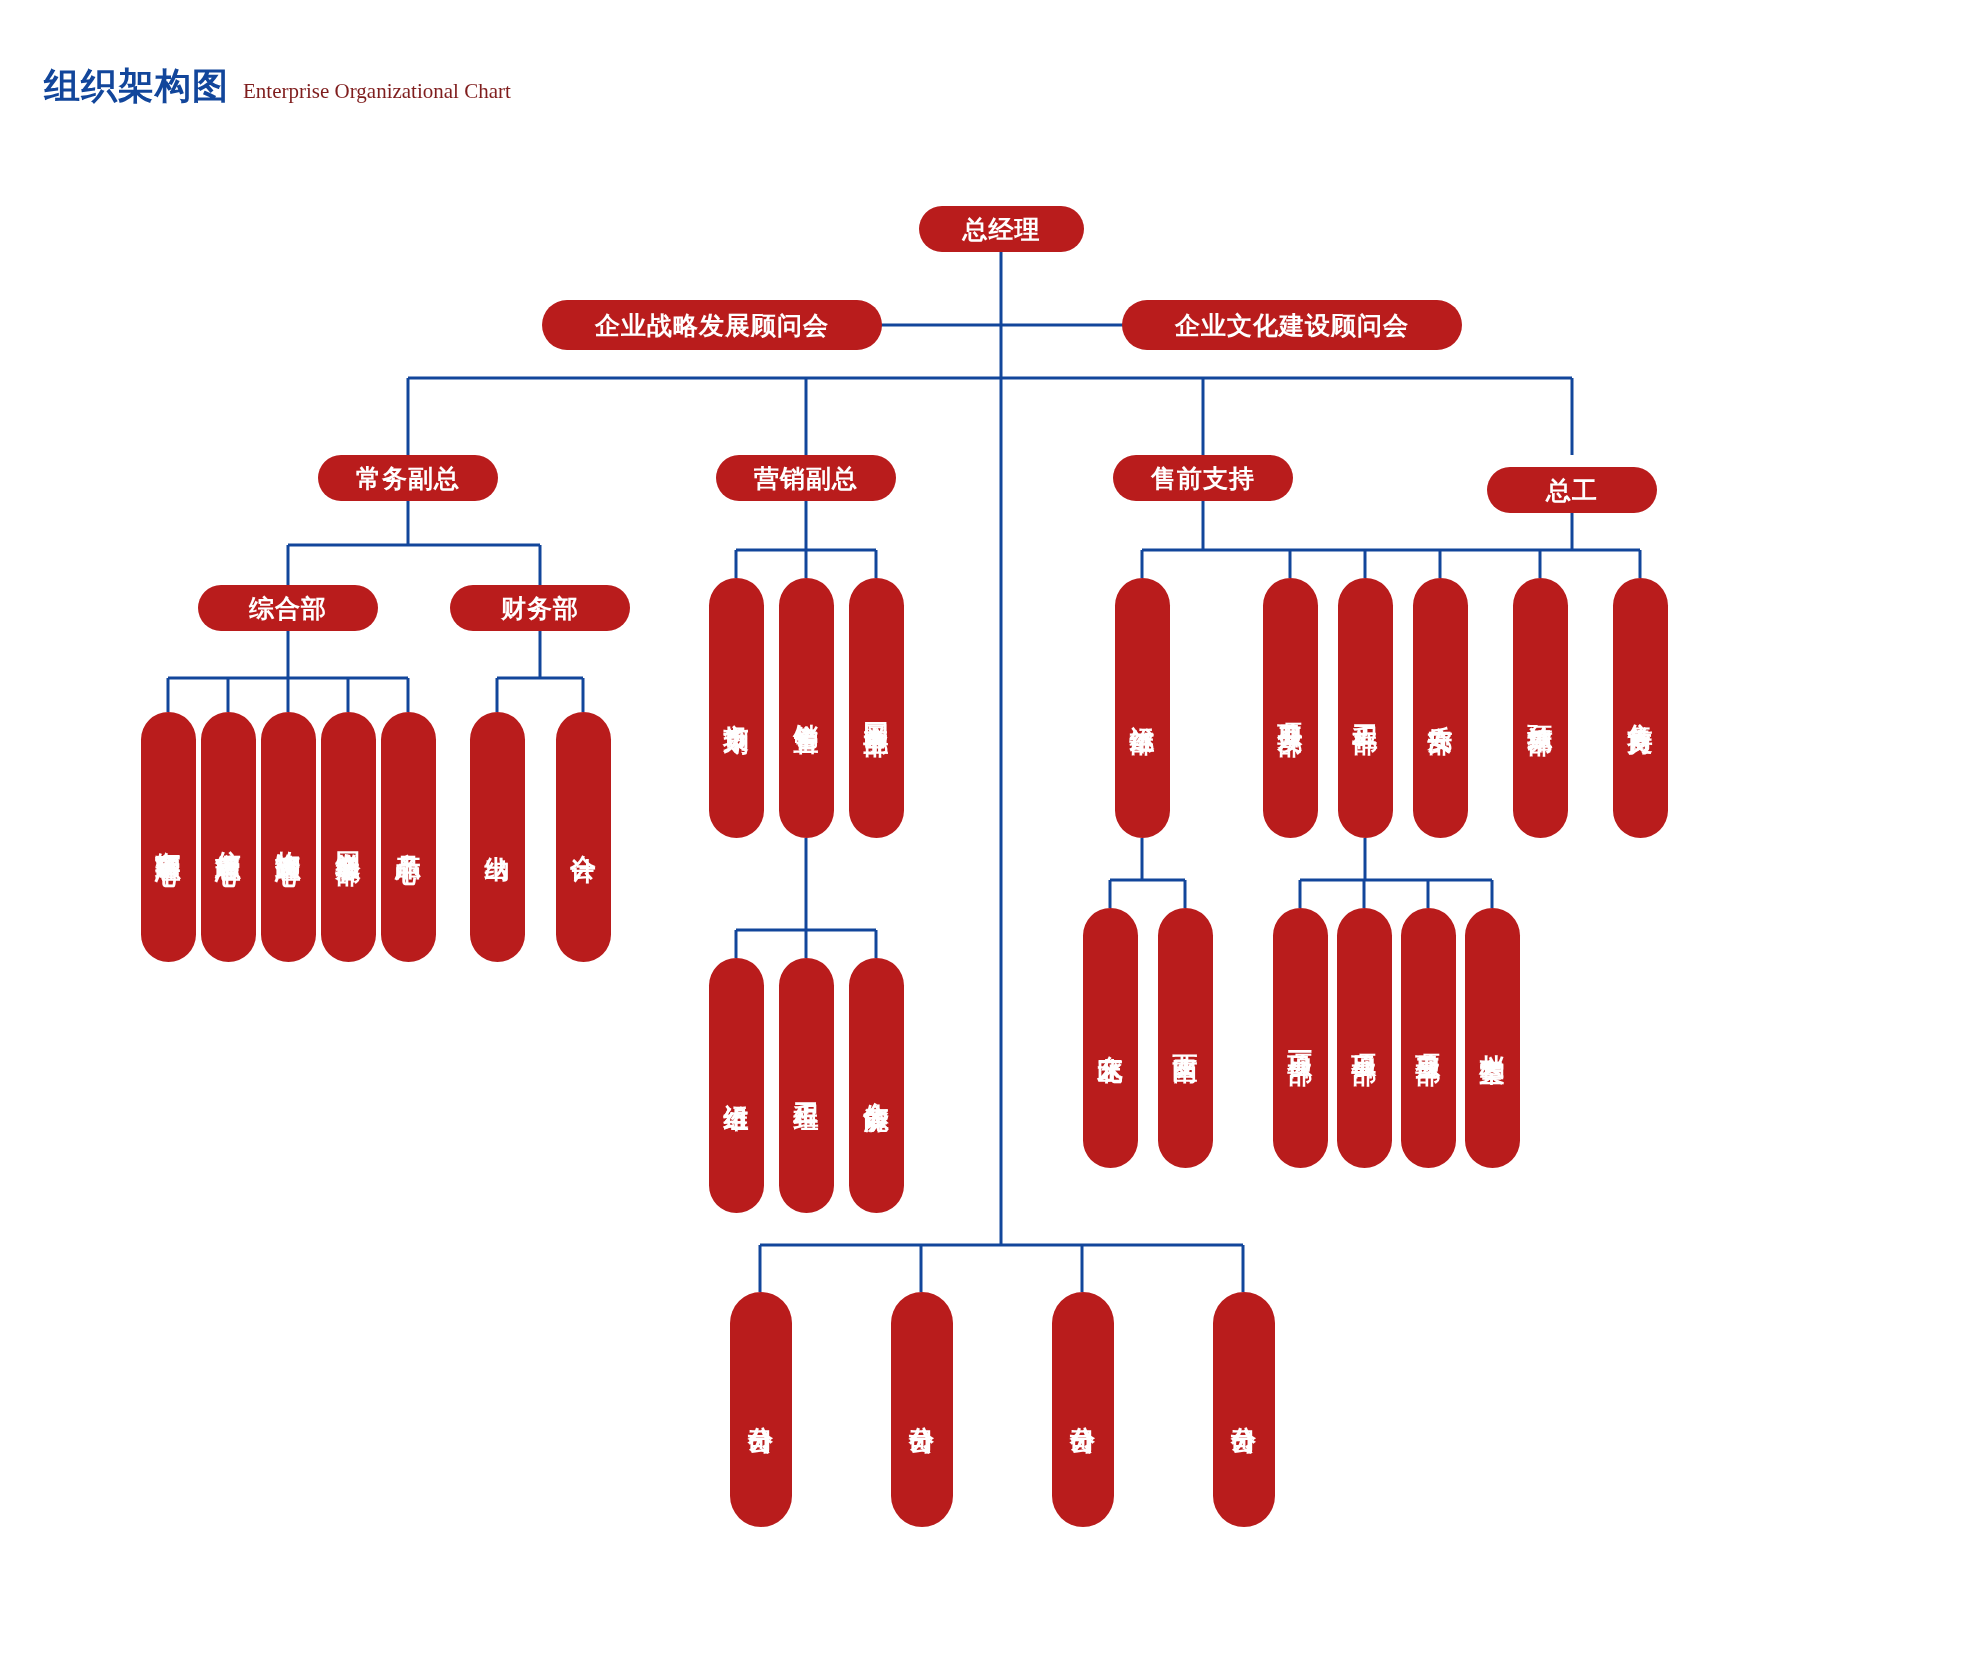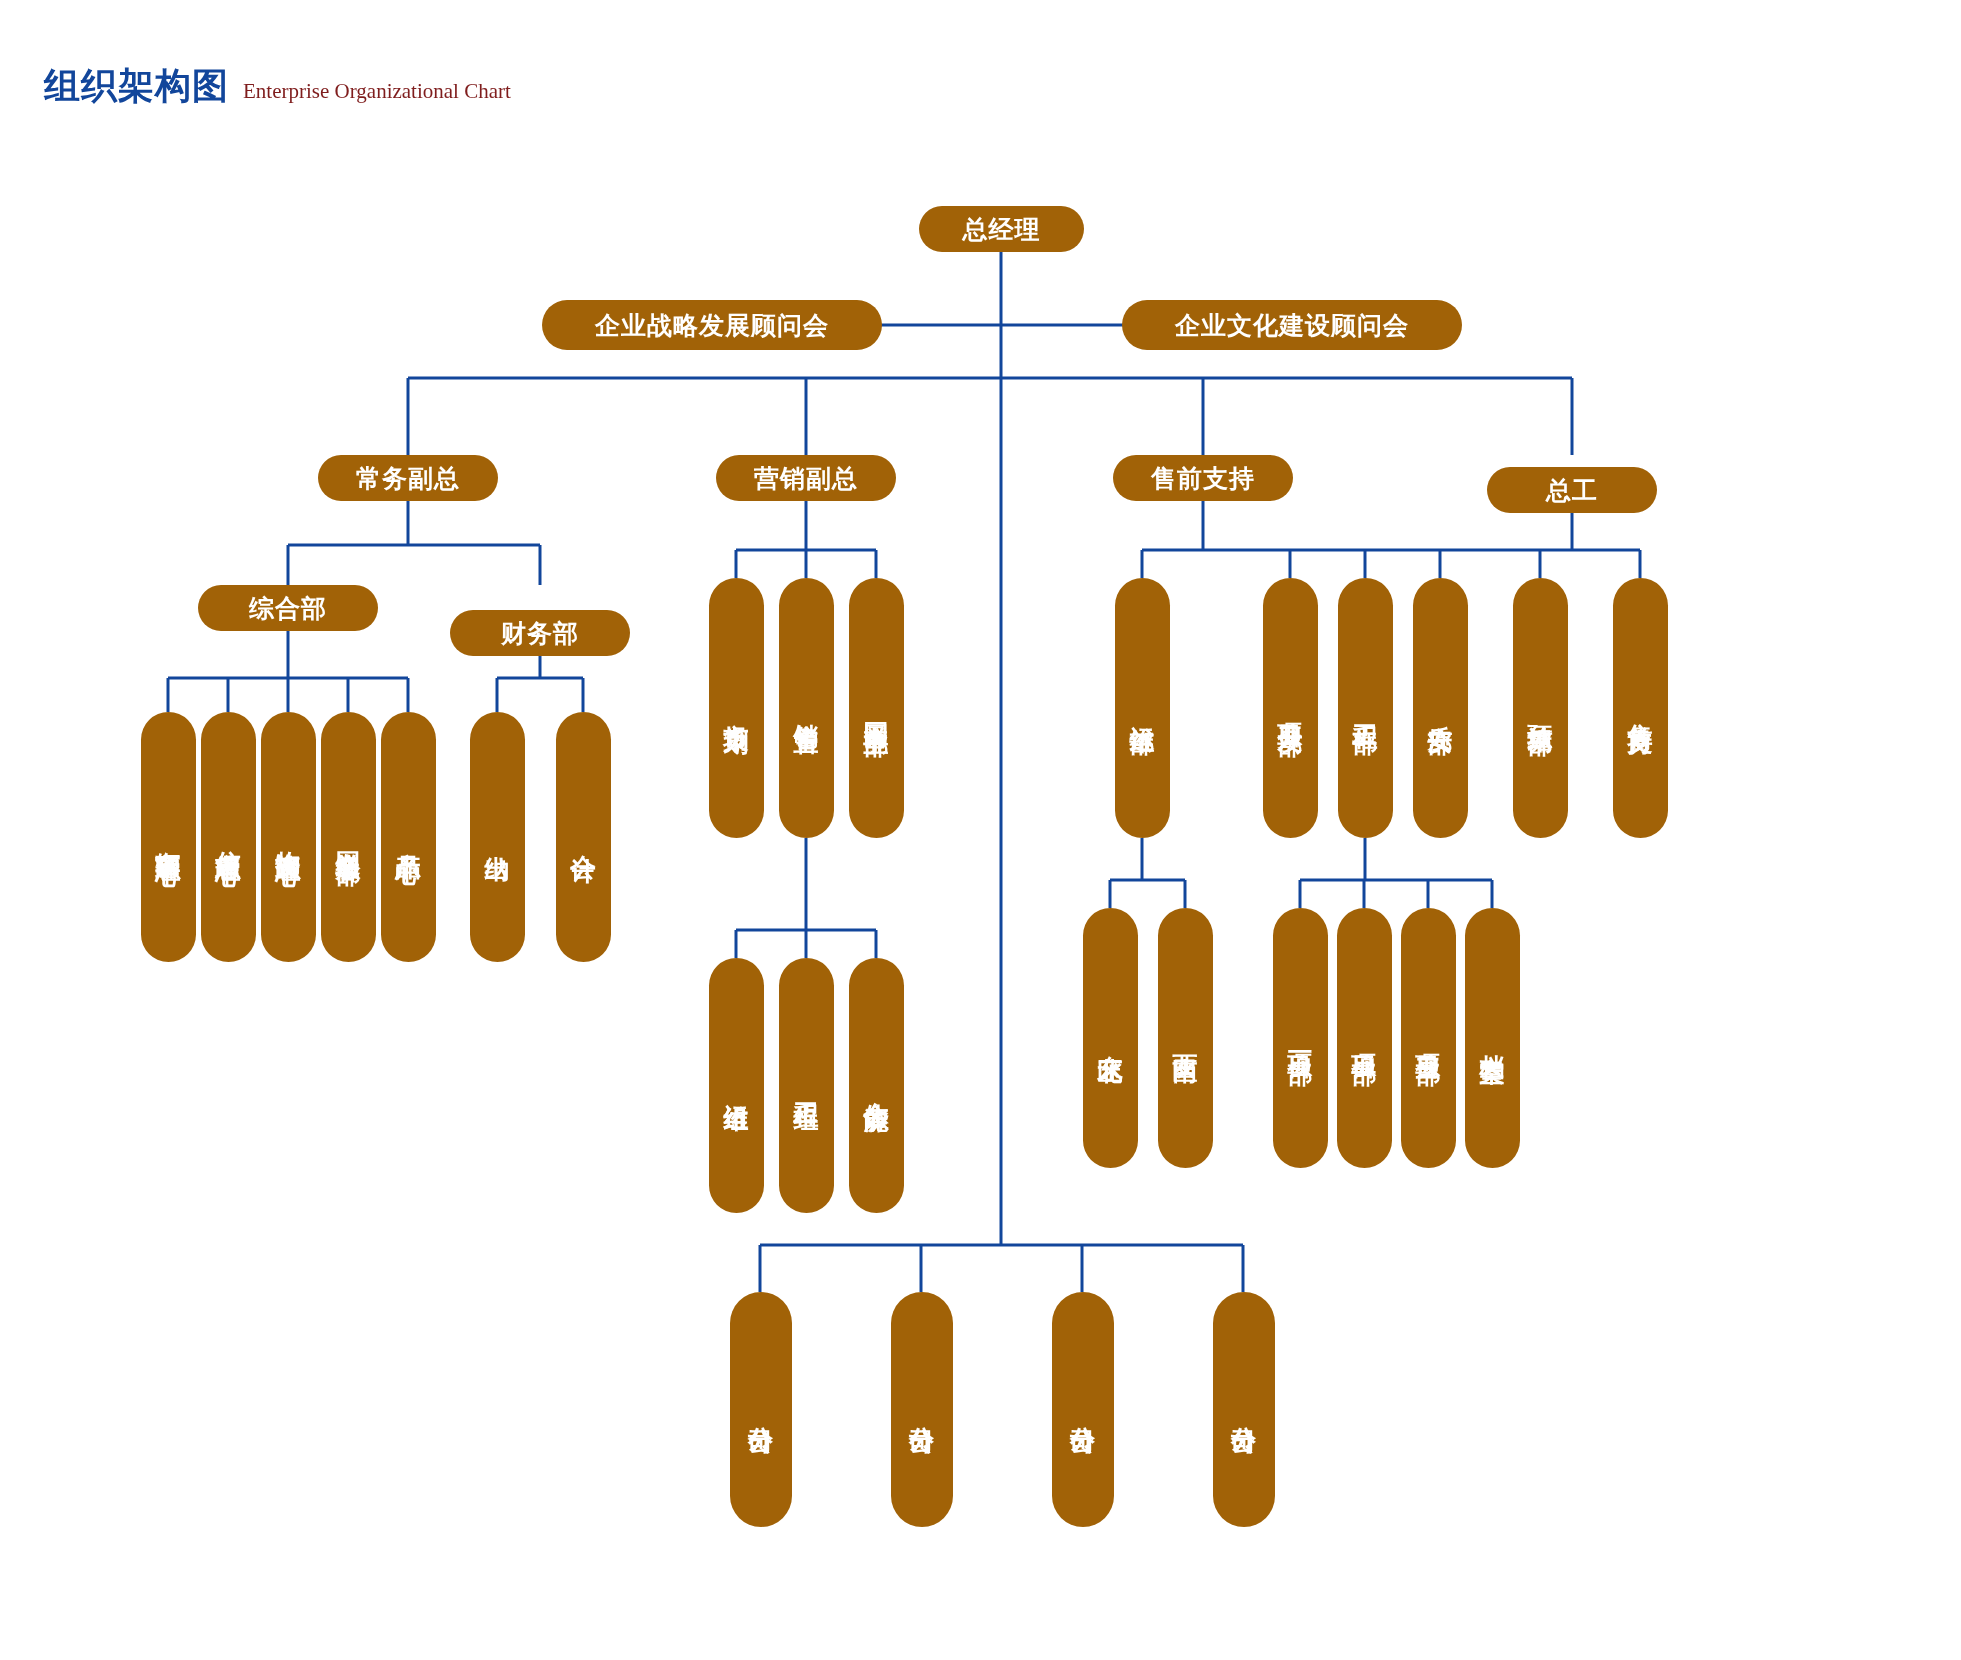--- a/index.html
+++ b/index.html
@@ -41,21 +41,21 @@
   }
   svg.lines {
     position: absolute;
     left: 0; top: 0;
     width: 1961px;
     height: 1660px;
     pointer-events: none;
   }
   .node {
     position: absolute;
-    background: #a16207;
+    background: #b91c1c;
     color: #ffffff;
     display: flex;
     align-items: center;
     justify-content: center;
     text-align: center;
     font-weight: bold;
     box-sizing: border-box;
     line-height: 1.12;
   }
   .node.h {
@@ -181,21 +181,21 @@
   <div class="node h" style="left:1113px; top:455px; width:180px; height:46px;">
     <span>售前支持</span>
   </div>
   <div class="node h" style="left:1487px; top:467px; width:170px; height:46px;">
     <span>总工</span>
   </div>
 
   <div class="node h" style="left:198px; top:585px; width:180px; height:46px;">
     <span>综合部</span>
   </div>
-  <div class="node h" style="left:450px; top:585px; width:180px; height:46px;margin-top:25px;">
+  <div class="node h" style="left:450px; top:585px; width:180px; height:46px;">
     <span>财务部</span>
   </div>
 
   <div class="node v" style="left:141px; top:712px; width:55px; height:250px;">
     <span>车辆管理中心</span>
   </div>
   <div class="node v" style="left:201px; top:712px; width:55px; height:250px;">
     <span>信息管理中心</span>
   </div>
   <div class="node v" style="left:261px; top:712px; width:55px; height:250px;">

